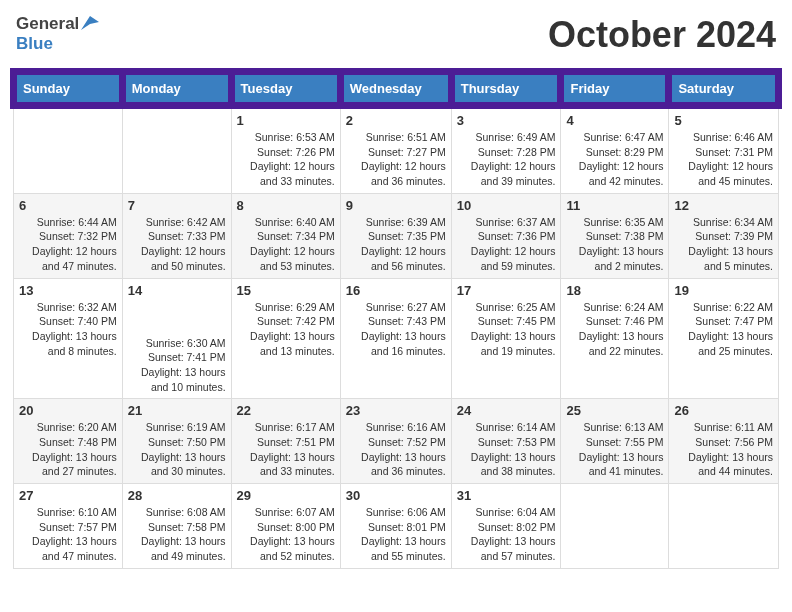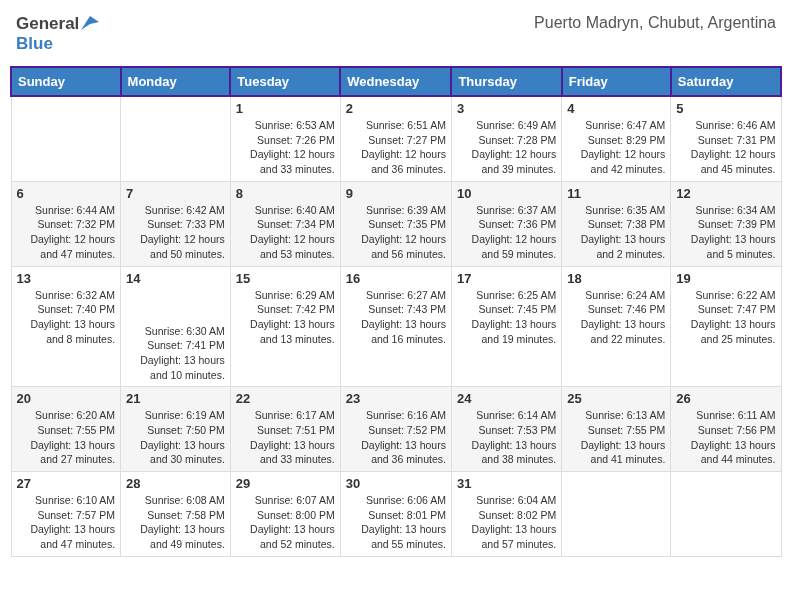--- a/index.html
+++ b/index.html
@@ -33,21 +33,21 @@
       width: 100%;
       border-collapse: collapse;
       border: 1px solid #ccc;
     }
     .calendar-table th {
       background-color: #3a7fc1;
       color: #fff;
       text-align: left;
       padding: 6px 6px;
       font-size: 13px;
-      border: 2px solid #4c1d95;
+      border: 7px solid #4c1d95;
     }
     .calendar-table td {
       vertical-align: top;
       padding: 4px 5px;
       font-size: 11px;
       color: #333;
       border: 1px solid #ddd;
       width: 113px;
       height: 75px;
       background: #fff;
@@ -99,21 +99,21 @@
         <svg width="18" height="14" viewBox="0 0 18 14" style="margin-left:2px; margin-bottom:2px;">
           <polygon points="0,14 9,0 18,6 9,8" fill="#3a7fc1"></polygon>
         </svg>
       </div>
       <div>
         <span class="logo-text-blue">Blue</span>
       </div>
     </div>
   </div>
   <div class="title-area">
-    <div class="location-title">Puerto Madryn, Chubut, Argentina</div>
+    <div class="month-title">October 2024</div>
   </div>
 </div>
 
 <table class="calendar-table">
   <thead>
     <tr>
     <th>Sunday</th>
         <th>Monday</th>
         <th>Tuesday</th>
         <th>Wednesday</th>
@@ -261,21 +261,21 @@
           <div class="day-info" style="white-space: pre-line;">Sunrise: 6:22 AM
 Sunset: 7:47 PM
 Daylight: 13 hours
 and 25 minutes.</div>
         </td>
       </tr>
       <tr>
         <td>
           <span class="day-number">20</span>
           <div class="day-info" style="white-space: pre-line;">Sunrise: 6:20 AM
-Sunset: 7:55 PM
+Sunset: 7:48 PM
 Daylight: 13 hours
 and 27 minutes.</div>
         </td>
         <td>
           <span class="day-number">21</span>
           <div class="day-info" style="white-space: pre-line;">Sunrise: 6:19 AM
 Sunset: 7:50 PM
 Daylight: 13 hours
 and 30 minutes.</div>
         </td>

